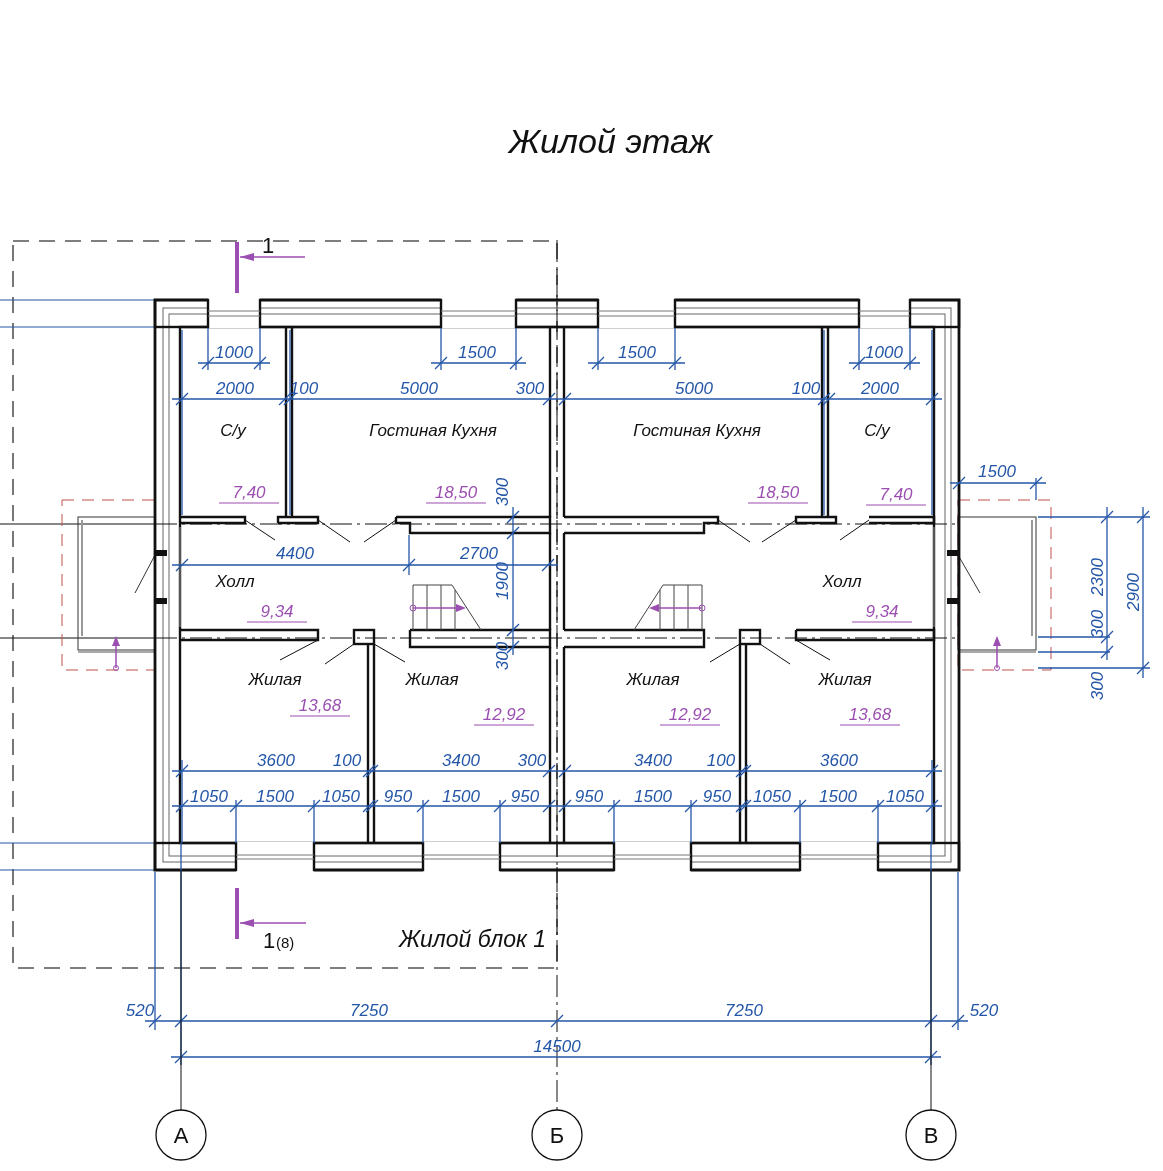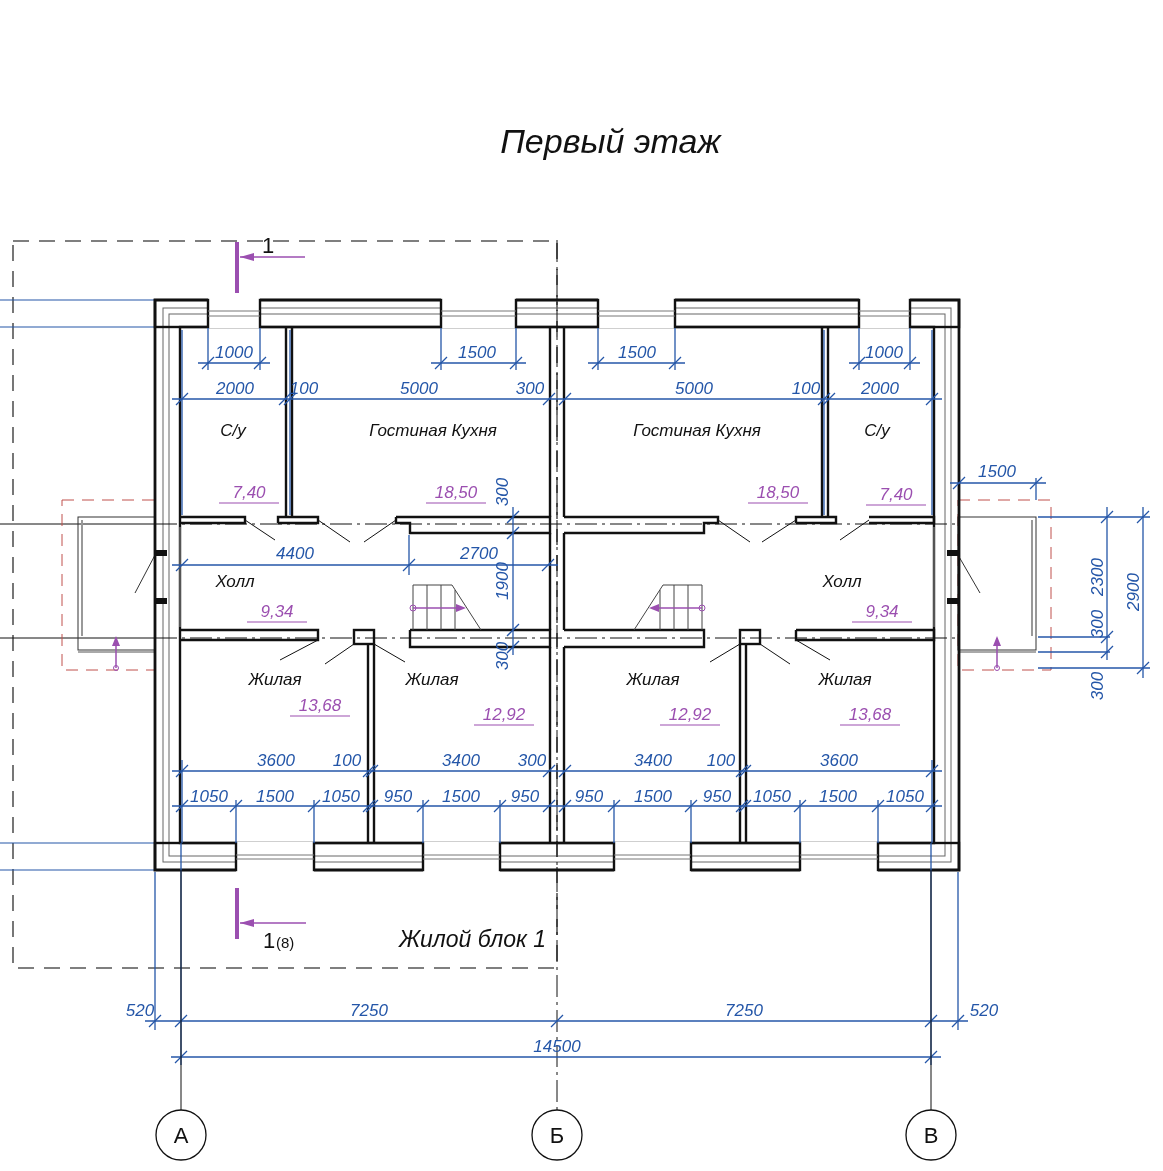--- a/index.html
+++ b/index.html
@@ -11,21 +11,21 @@
   .room { fill: #111; font-style: italic; font-size: 17px; }
   .area { fill: #9b4fb0; font-style: italic; font-size: 17px; }
   .axis-label { fill: #111; font-size: 22px; }
   .block-label { fill: #111; font-style: italic; font-size: 23px; }
   .cut-label { fill: #111; font-size: 22px; }
   .cut-sub { fill: #111; font-size: 15px; }
 </style>
 </head>
 <body>
 
-<div class="title">Первый этаж</div>
+<div class="title">Жилой этаж</div>
 
 <svg id="plan" width="1163" height="1171" viewBox="0 0 1163 1171" xmlns="http://www.w3.org/2000/svg">
 
   <rect x="13" y="241" width="544" height="727" fill="none" stroke="#555" stroke-width="1.6" stroke-dasharray="16,10"></rect>
 
   <g stroke="#2456a8" stroke-width="1.2">
     <line x1="0" y1="300" x2="155" y2="300"></line>
     <line x1="0" y1="327" x2="180" y2="327"></line>
     <line x1="0" y1="843" x2="180" y2="843"></line>
     <line x1="0" y1="870" x2="155" y2="870"></line>

